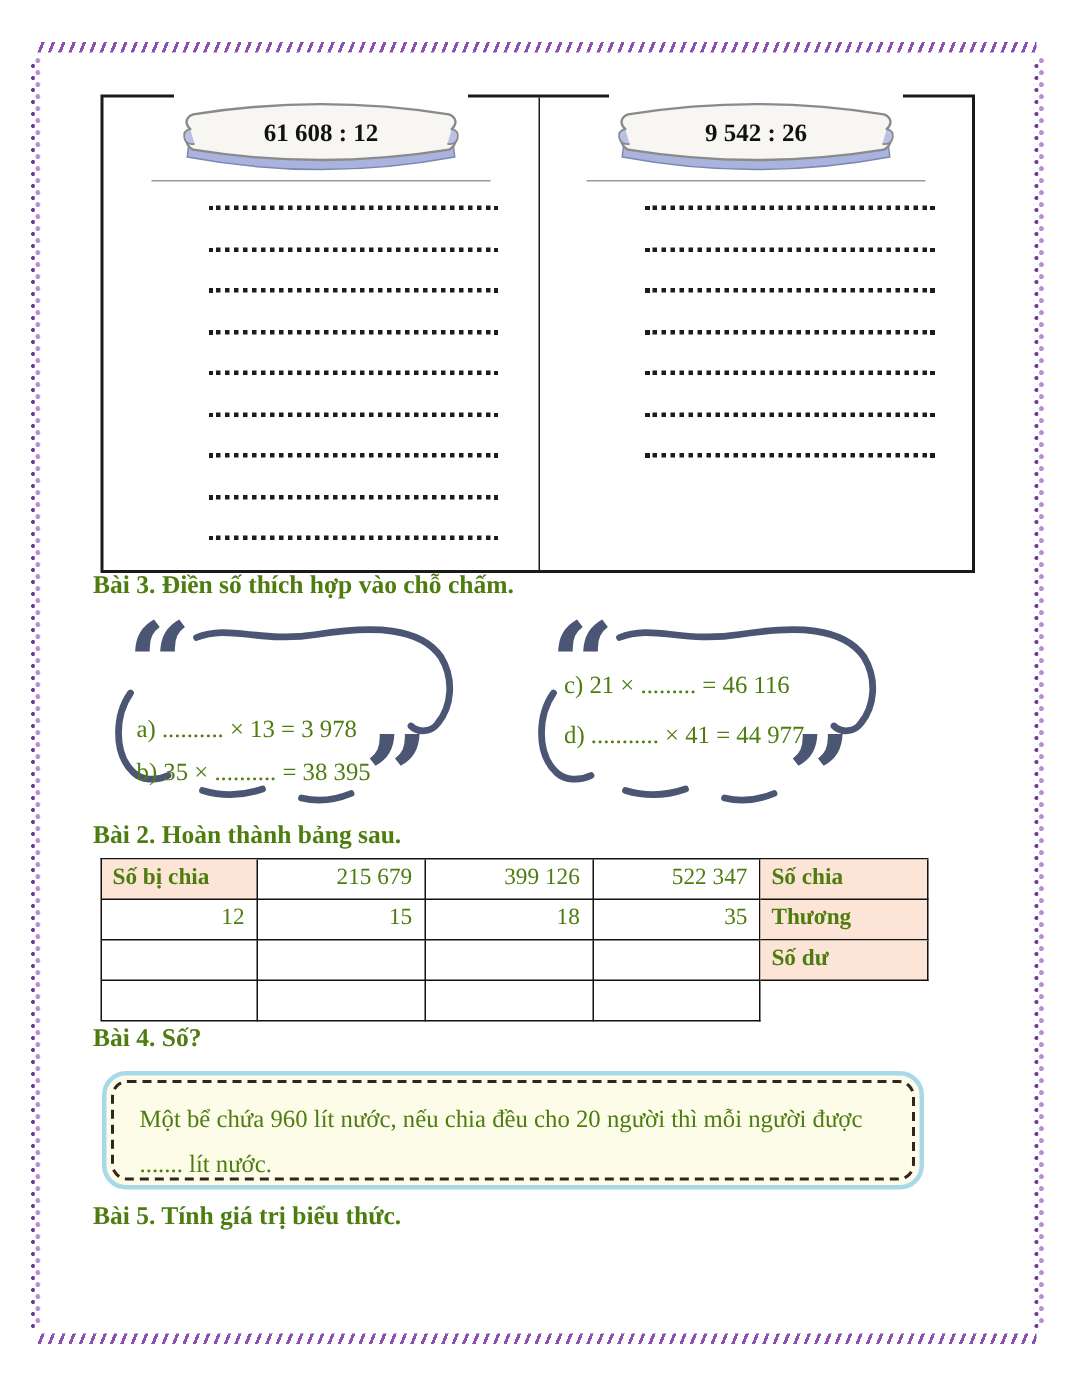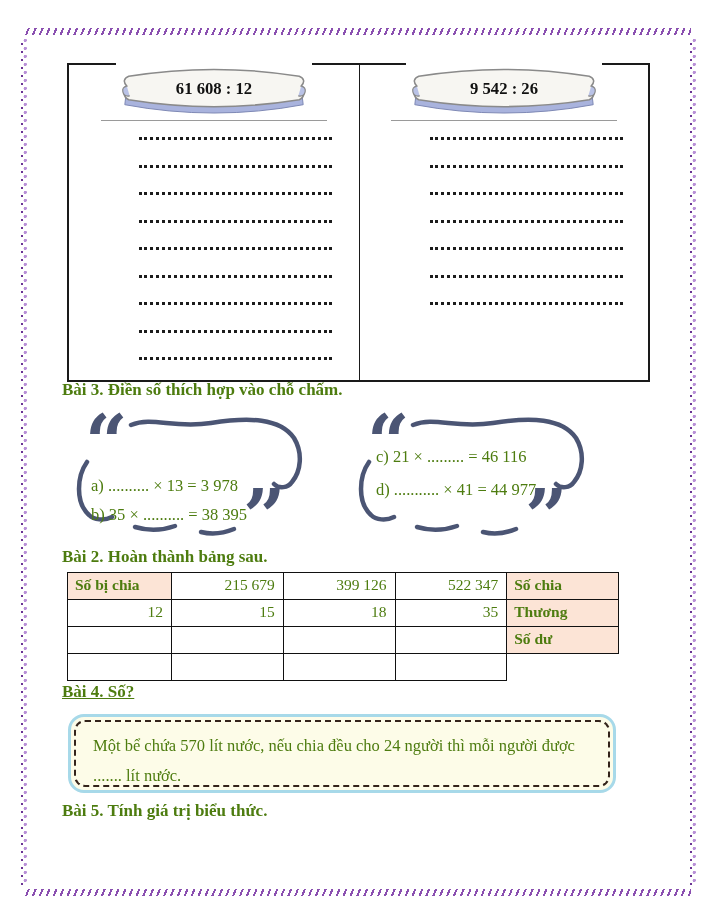--- a/index.html
+++ b/index.html
@@ -39,21 +39,21 @@
   .ribbon text { font:700 17px "Liberation Serif","DejaVu Serif",serif; fill:#111; }
   .ribbon-underline {
     position:absolute; left:50%; transform:translateX(-50%); top:55px;
     width:226px; border-bottom:1.3px solid #9a9a9a;
   }
   .lines { position:absolute; top:72px; left:70px; display:flex; flex-direction:column; gap:24.5px; }
   .dotline { width:193px; height:0; border-bottom:3px dotted #1c1c1c; }
 
   
   .heading { position:absolute; left:62px; font-size:17px; font-weight:bold; white-space:nowrap; }
-  .h1 { top:380px; } .h2 { top:547px; } .h3 { top:682px;text-decoration:underline; } .h4 { top:801px; }
+  .h1 { top:380px; } .h2 { top:547px; } .h3 { top:682px; } .h4 { top:801px; }
 
   
   .bubble { position:absolute; width:244px; height:138px; }
   .bubble-left { left:73px; top:410px; }
   .bubble-right { left:355px; top:410px; }
   .bubble svg { width:100%; height:100%; display:block; }
   .bq { font:700 74px "DejaVu Serif","Liberation Serif",serif; fill:#4b5574; }
   .eq { position:absolute; font-size:16.5px; white-space:nowrap; }
   .eq-a { left:91px;  top:444px;margin-top:32px; }
   .eq-b { left:91px;  top:477px;margin-top:28px; }
@@ -190,20 +190,20 @@
     <div class="td"></div>
     <div class="td"></div>
     <div class="td"></div>
     <div class="td"></div>
   </div>
 
   <div class="heading h3">Bài 4. Số?</div>
 
   <div class="note-box">
     <div class="note-inner">
-      <div>Một bể chứa 570 lít nước, nếu chia đều cho 24 người thì mỗi người được</div>
+      <div>Một bể chứa 960 lít nước, nếu chia đều cho 20 người thì mỗi người được</div>
       <div>....... lít nước.</div>
     </div>
   </div>
 
   <div class="heading h4">Bài 5. Tính giá trị biểu thức.</div>
 
 </div>
 
 </body></html>

